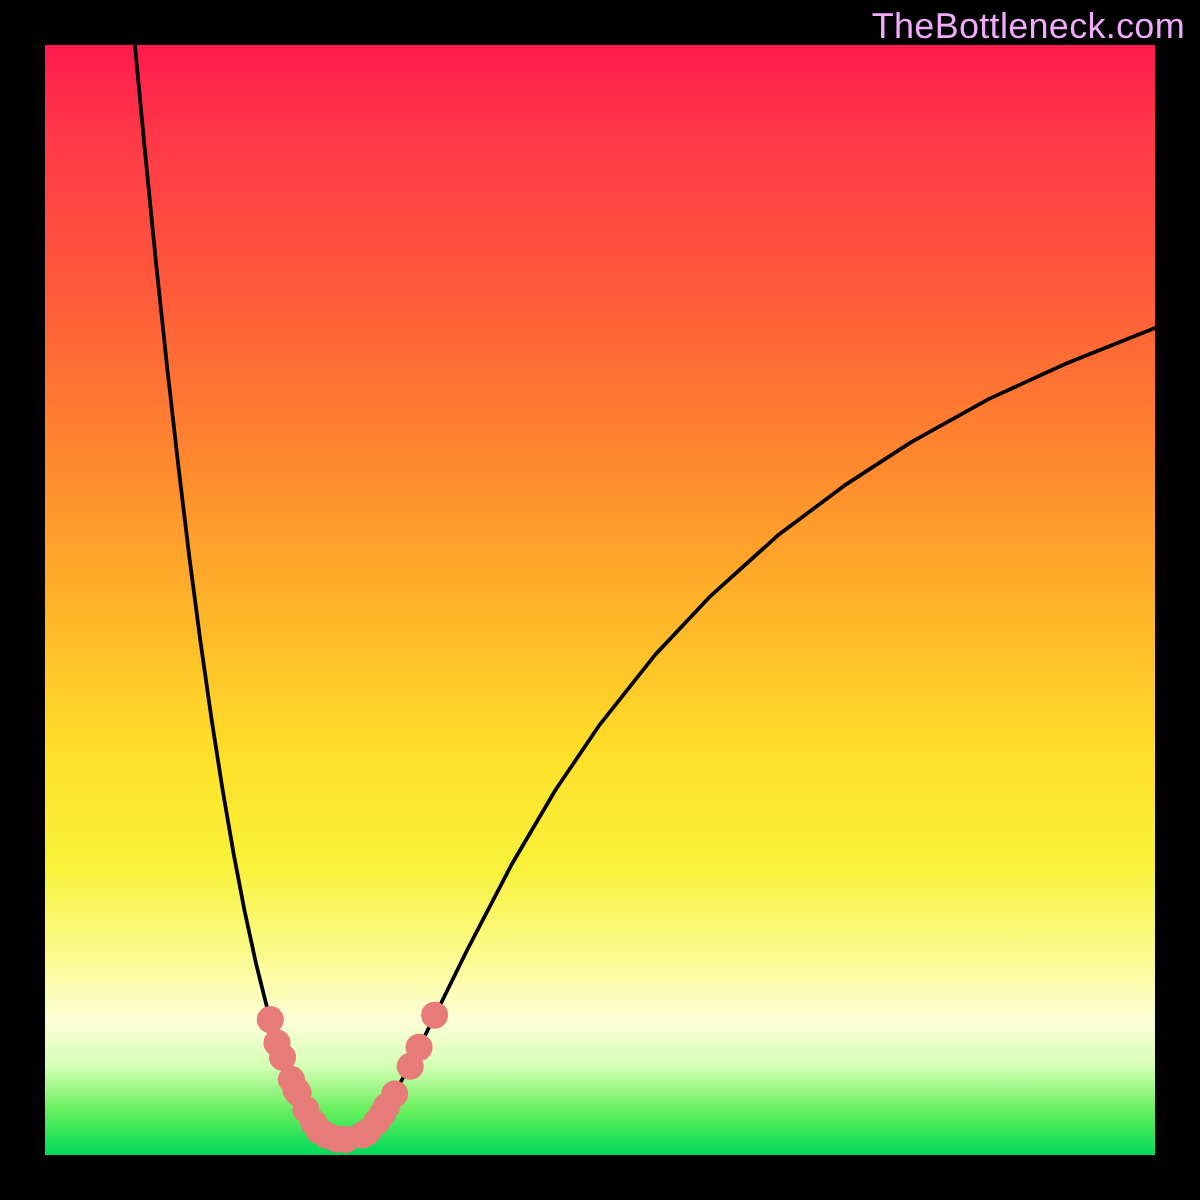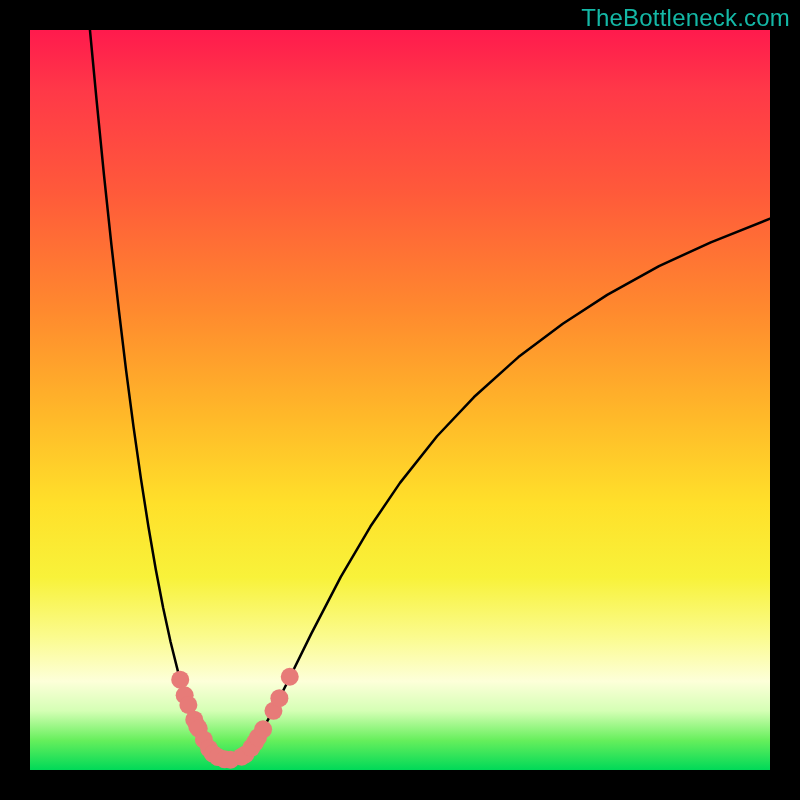--- a/index.html
+++ b/index.html
@@ -41,21 +41,21 @@
       #fdffd9 88%,
       #d5ffb5 92%,
       #66ef5c 96%,
       #00d958 100%
     );
   }
   .watermark {
     position: absolute;
     top: 4px;
     right: 10px;
-    color: #14b8a6;
+    color: #f0abfc;
     font-size: 24px;
     font-weight: 400;
     letter-spacing: 0.2px;
     user-select: none;
   }
   svg.curve {
     position: absolute;
     top: 0;
     left: 0;
     width: 740px;

